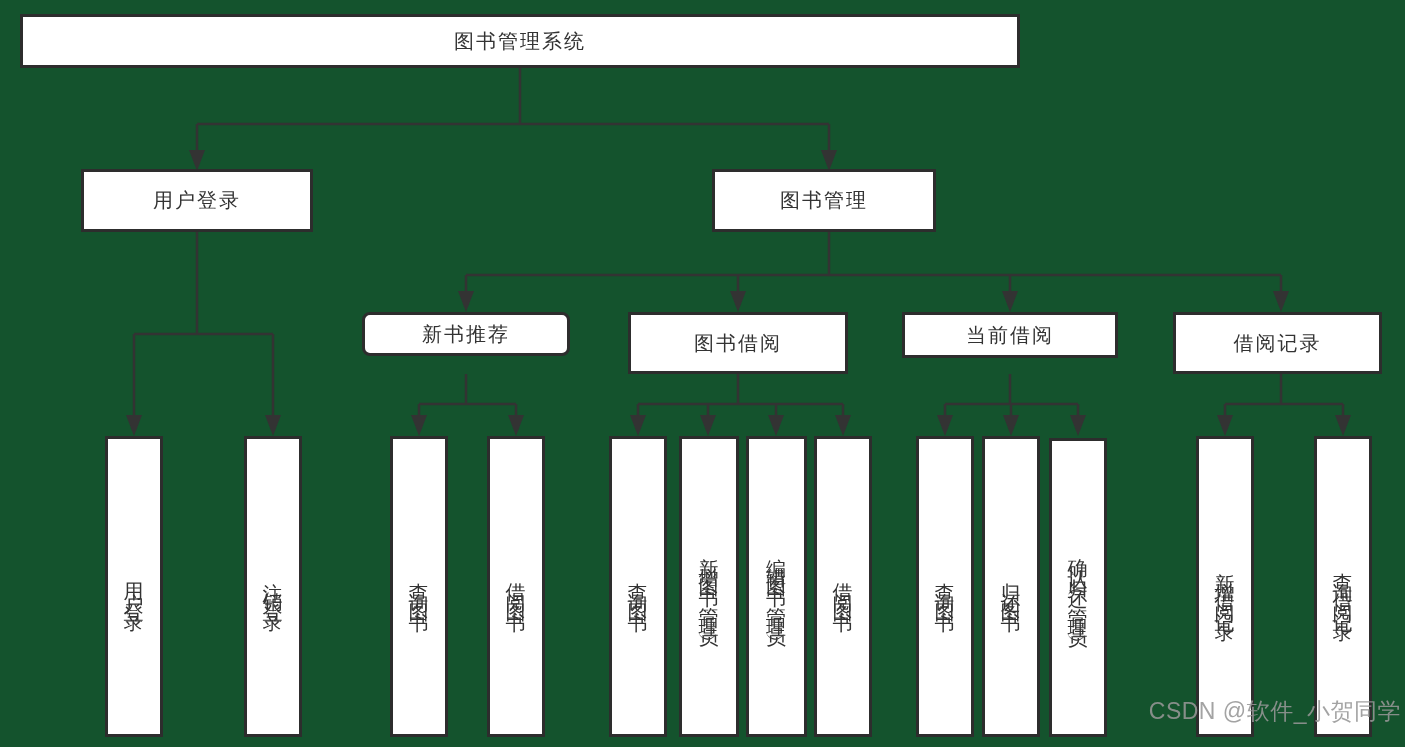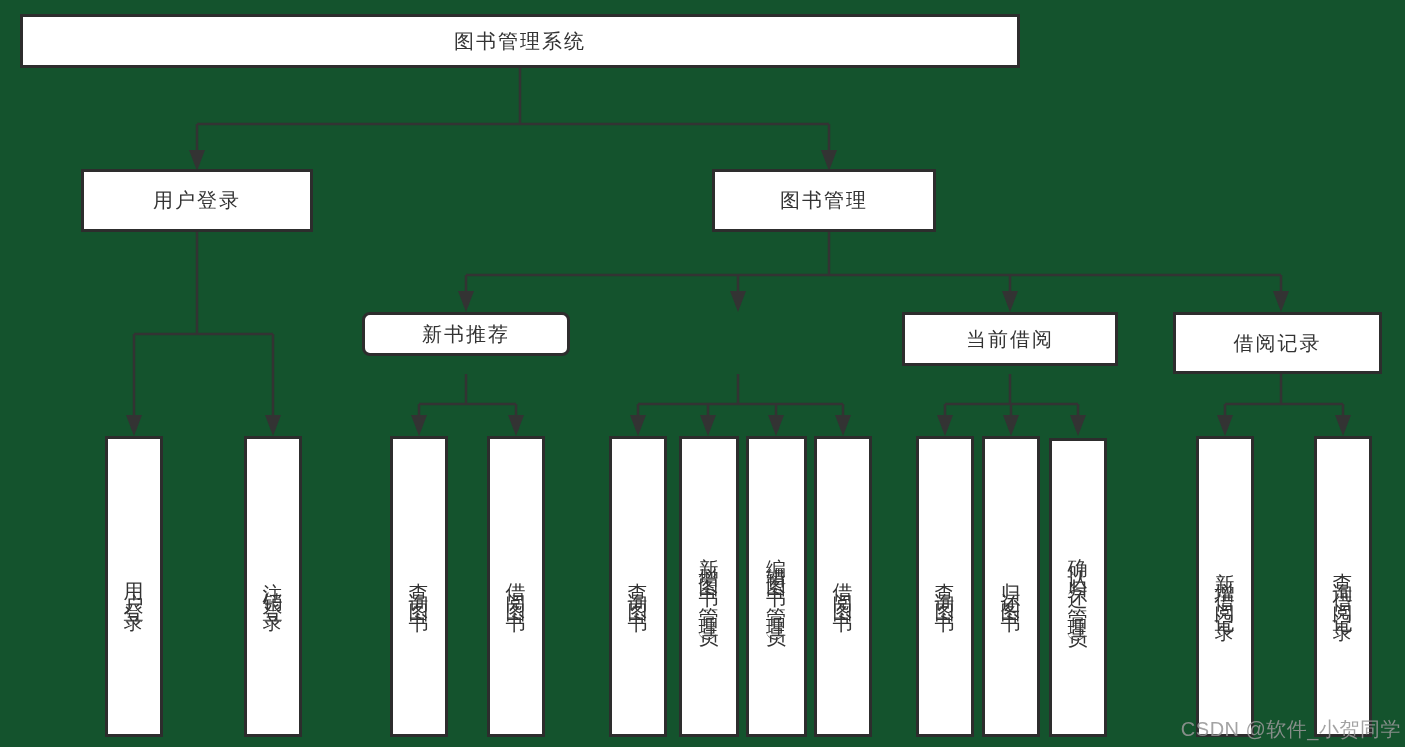--- a/index.html
+++ b/index.html
@@ -39,22 +39,22 @@
   }
   .node.v .lbl {
     writing-mode: vertical-lr;
     font-size: 20px;
     letter-spacing: 10px;
     line-height: 1;
   }
   #watermark {
     position: absolute;
     right: 4px;
-    bottom: 4px;
-    font-size: 20px;
+    bottom: 20px;
+    font-size: 23px;
     letter-spacing: 0.5px;
     color: rgba(150, 150, 150, 0.88);
     z-index: 5;
     white-space: nowrap;
   }
 </style>
 </head>
 <body>
 
 <div id="canvas">
@@ -106,21 +106,24 @@
   <div class="node h" style="left:81px; top:169px; width:232px; height:63px;">
     <span class="lbl">用户登录</span>
   </div>
   <div class="node h" style="left:712px; top:169px; width:224px; height:63px;">
     <span class="lbl">图书管理</span>
   </div>
 
   <div class="node h" style="left:362px; top:312px; width:208px; height:44px;border-radius:8px;">
     <span class="lbl">新书推荐</span>
   </div>
-  <div class="node h" style="left:902px; top:312px; width:216px; height:54px;">
+  <div class="node h" style="left:628px; top:312px; width:220px; height:62px;">
+    <span class="lbl">图书借阅</span>
+  </div>
+  <div class="node h" style="left:902px; top:312px; width:216px; height:46px;">
     <span class="lbl">当前借阅</span>
   </div>
   <div class="node h" style="left:1173px; top:312px; width:209px; height:62px;">
     <span class="lbl">借阅记录</span>
   </div>
 
   <div class="node v" style="left:105px; top:436px; width:58px; height:301px;">
     <span class="lbl">用户登录</span>
   </div>
   <div class="node v" style="left:244px; top:436px; width:58px; height:301px;">

